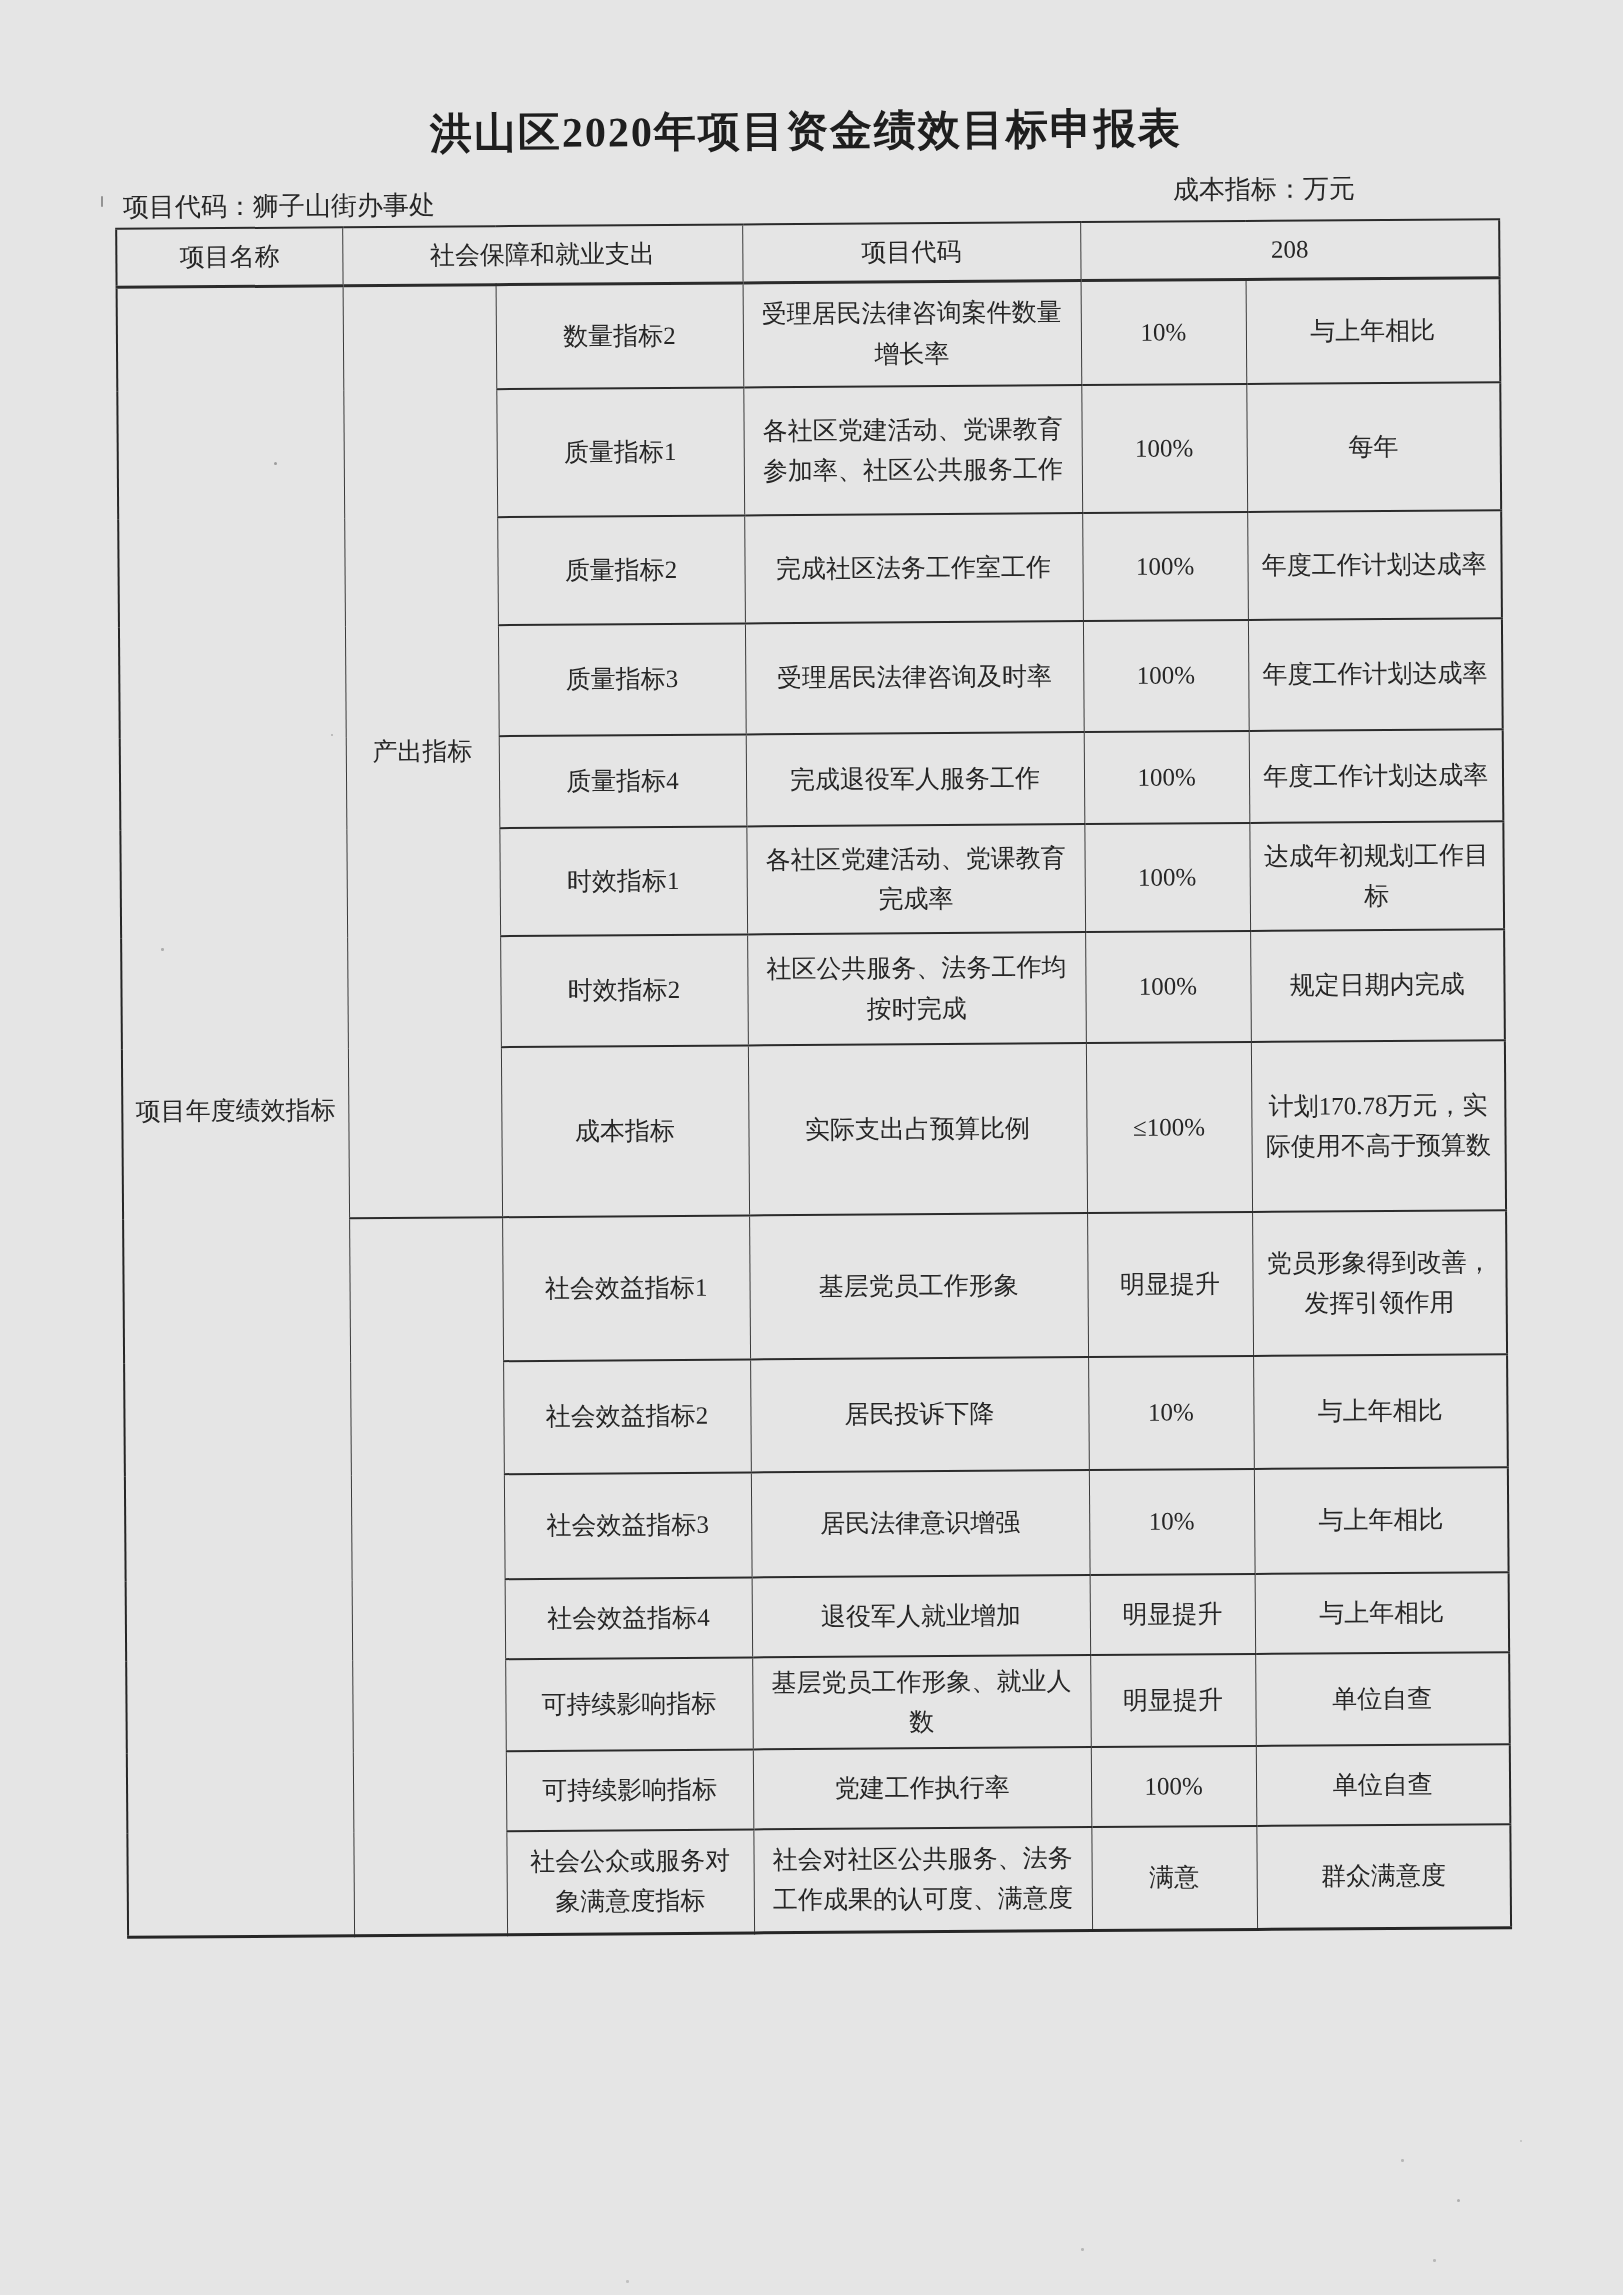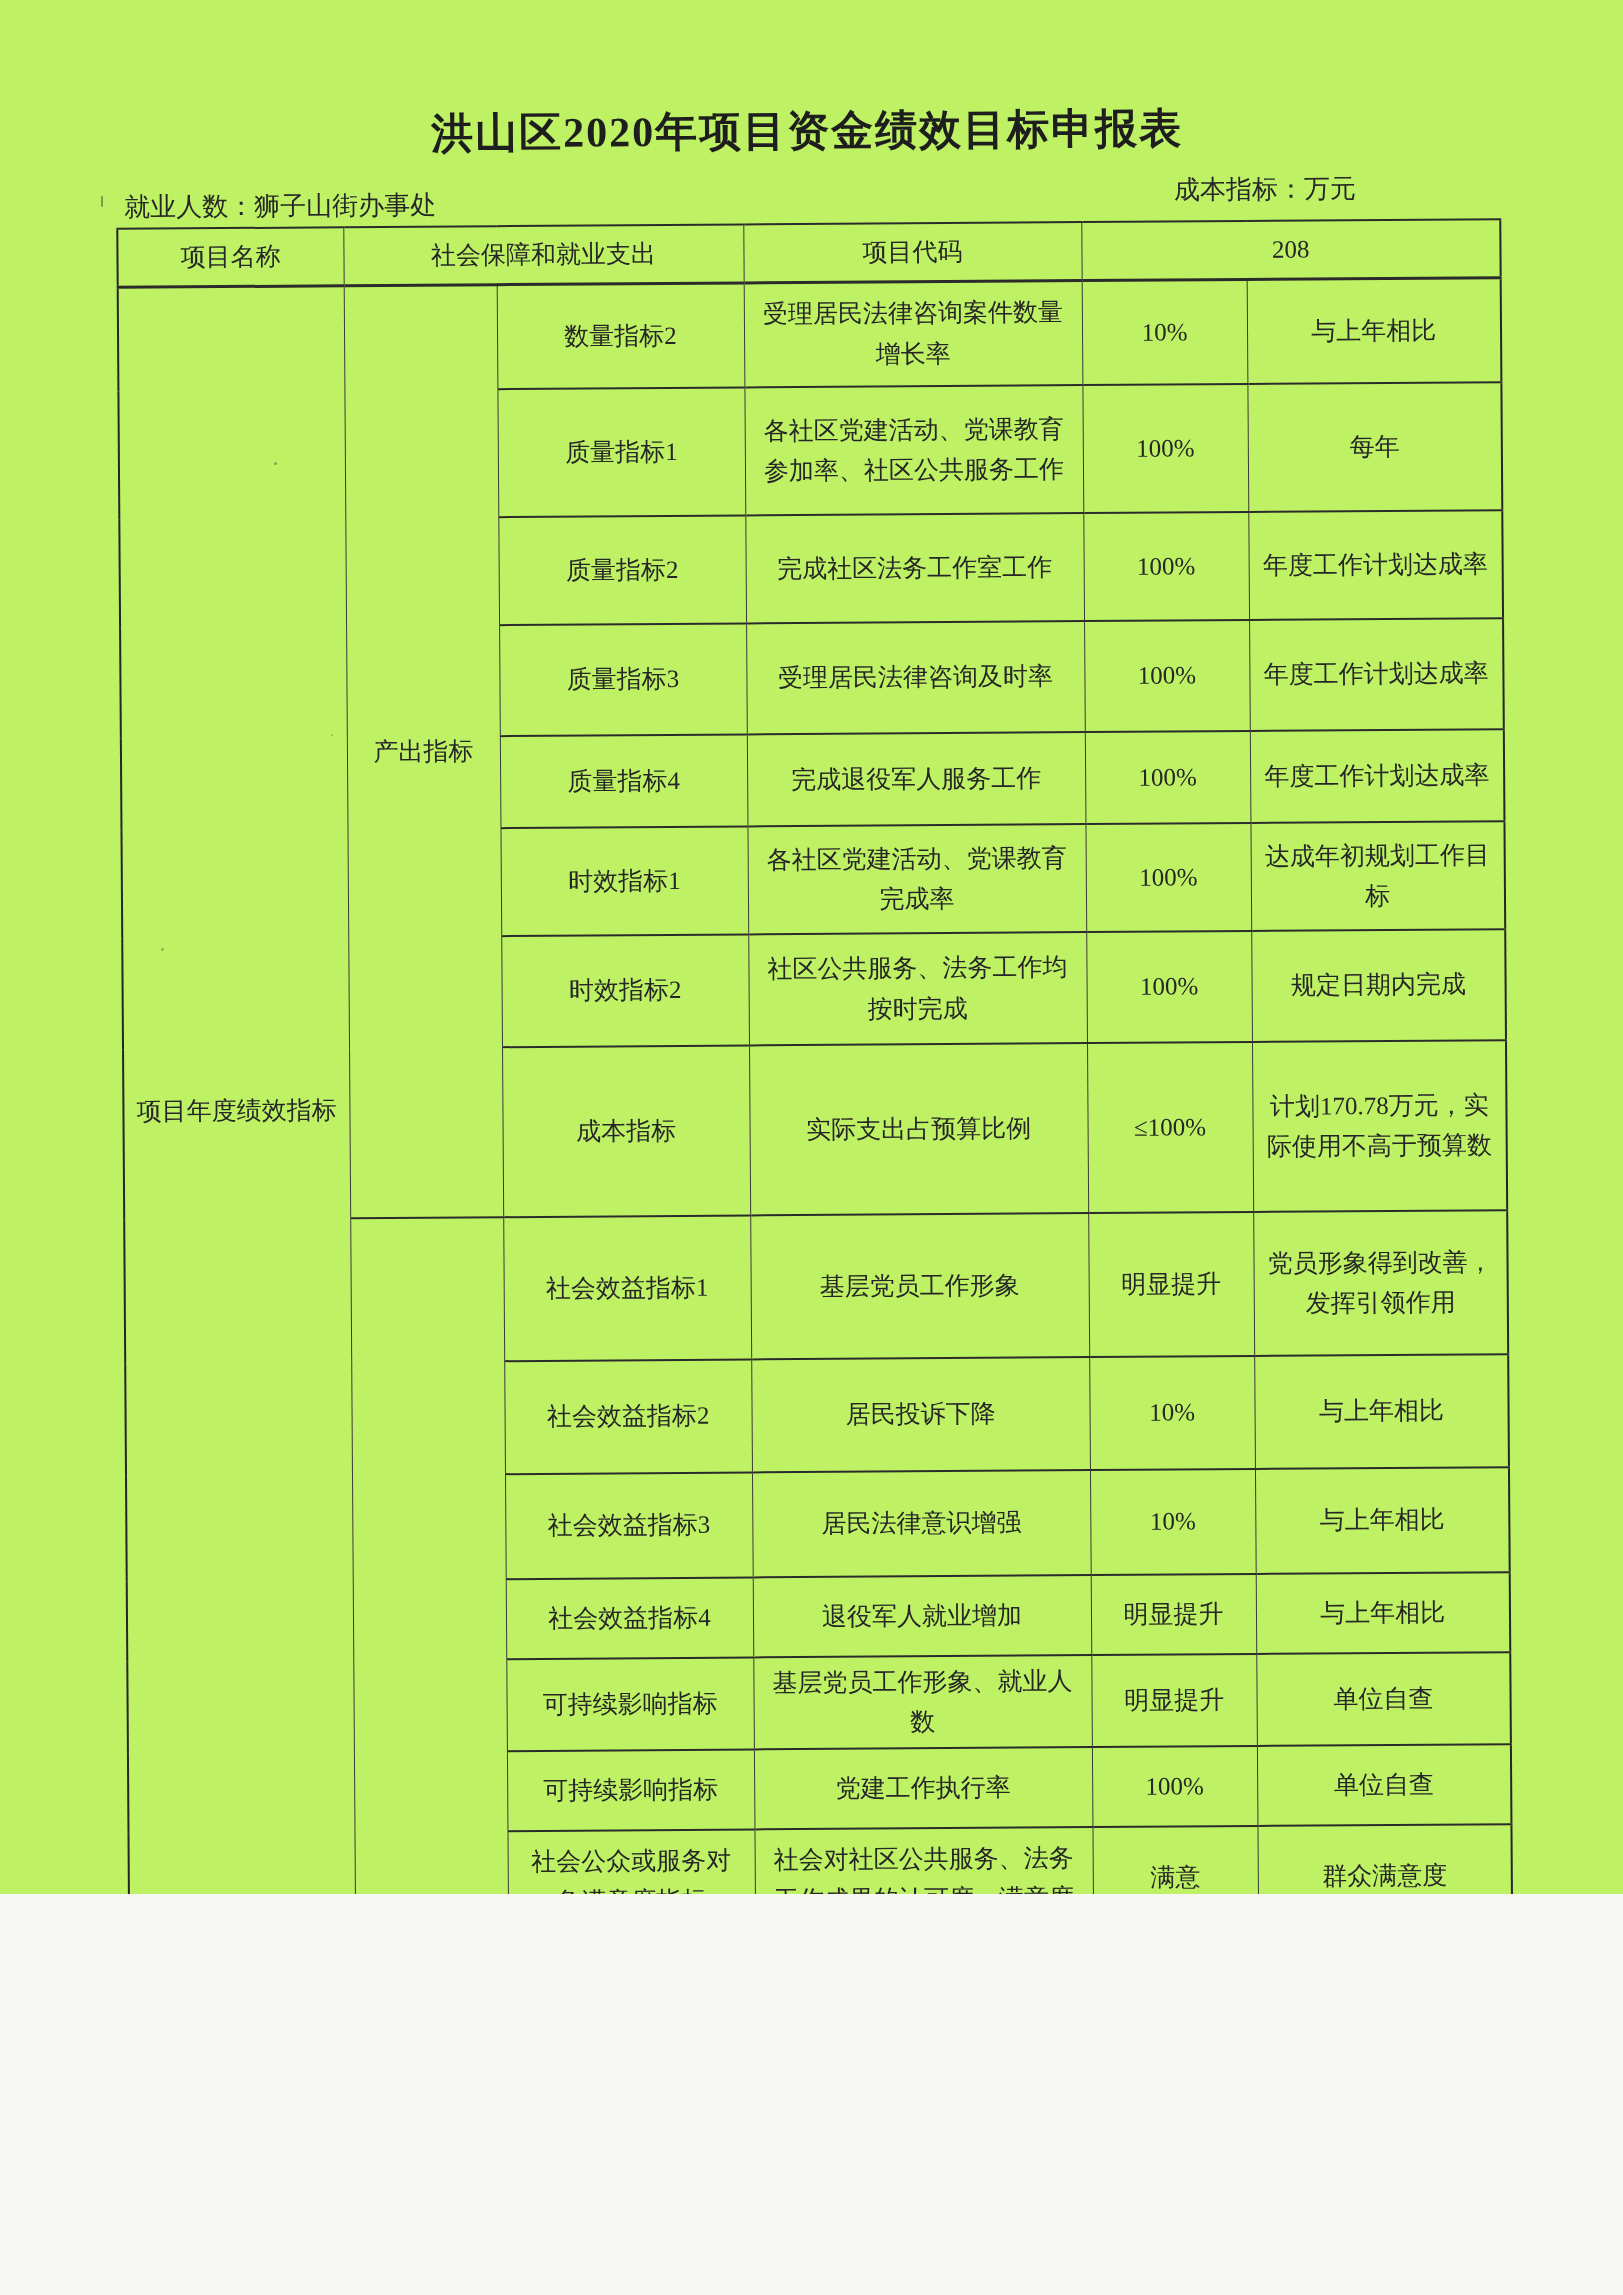--- a/index.html
+++ b/index.html
@@ -4,22 +4,22 @@
 <style>
   html, body { margin: 0; padding: 0; }
   body {
     width: 1623px; height: 2295px;
     background: #f7f7f5;
     font-family: "Liberation Serif", "DejaVu Serif", serif;
     color: #222;
   }
   .page {
     position: relative;
-    width: 1623px; height: 1894px;
-    background: #bef264;
+    width: 1623px; height: 2295px;
+    background: #e5e5e5;
     overflow: hidden;
   }
   
   .sheet {
     position: absolute; inset: 0;
     transform: rotate(-0.4deg);
     transform-origin: 50% 40%;
   }
   .title {
     position: absolute; top: 103px; left: 0; width: 100%;
@@ -63,21 +63,21 @@
   .speck { position: absolute; background: #2f2f2f; border-radius: 50%; }
 </style>
 </head>
 <body>
 
 <div class="page">
   <div class="sheet">
 
     <div class="title">洪山区2020年项目资金绩效目标申报表</div>
 
-    <div class="meta unit-name"><span>就业人数：</span><span>狮子山街办事处</span></div>
+    <div class="meta unit-name"><span>项目代码：</span><span>狮子山街办事处</span></div>
 
     <div class="meta fund-unit"><span>成本指标：</span><span>万元</span></div>
 
     <table class="form">
       <colgroup>
         <col style="width:226px">
           <col style="width:153px">
           <col style="width:247px">
         <col style="width:338px">
           <col style="width:165px">

